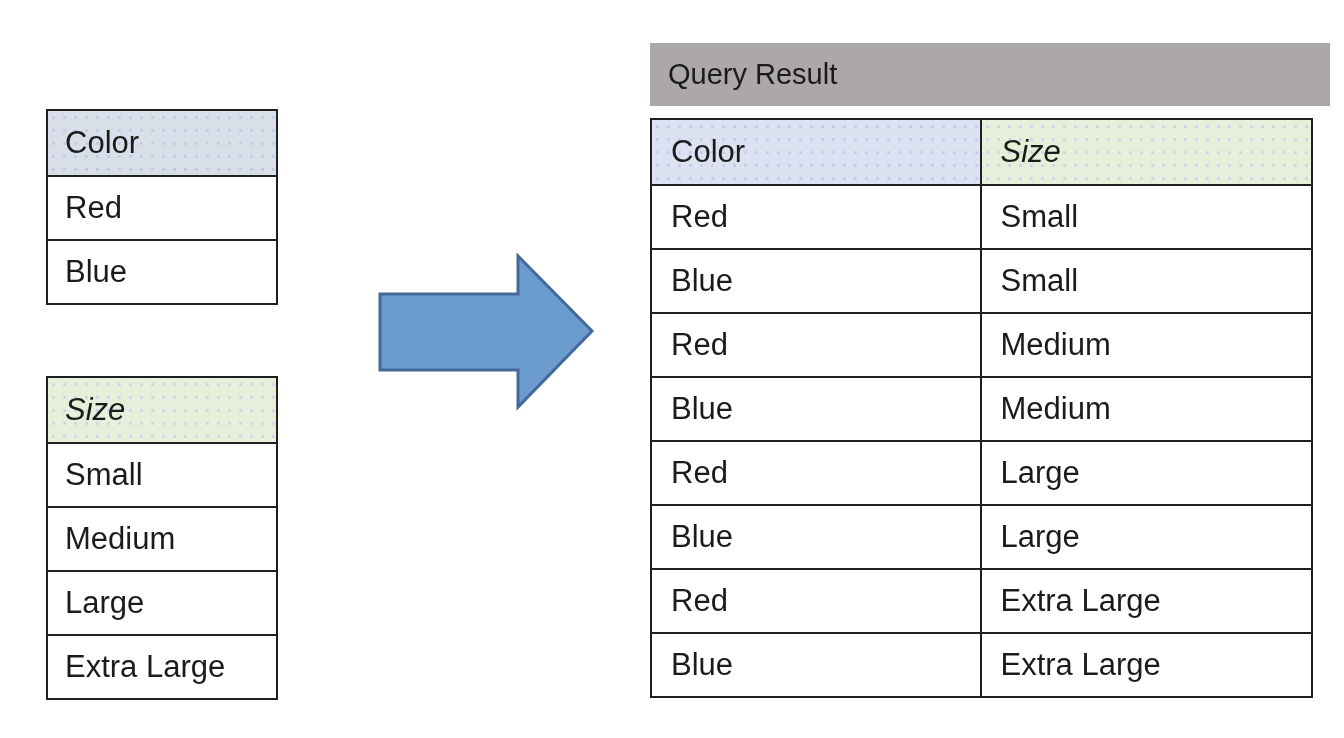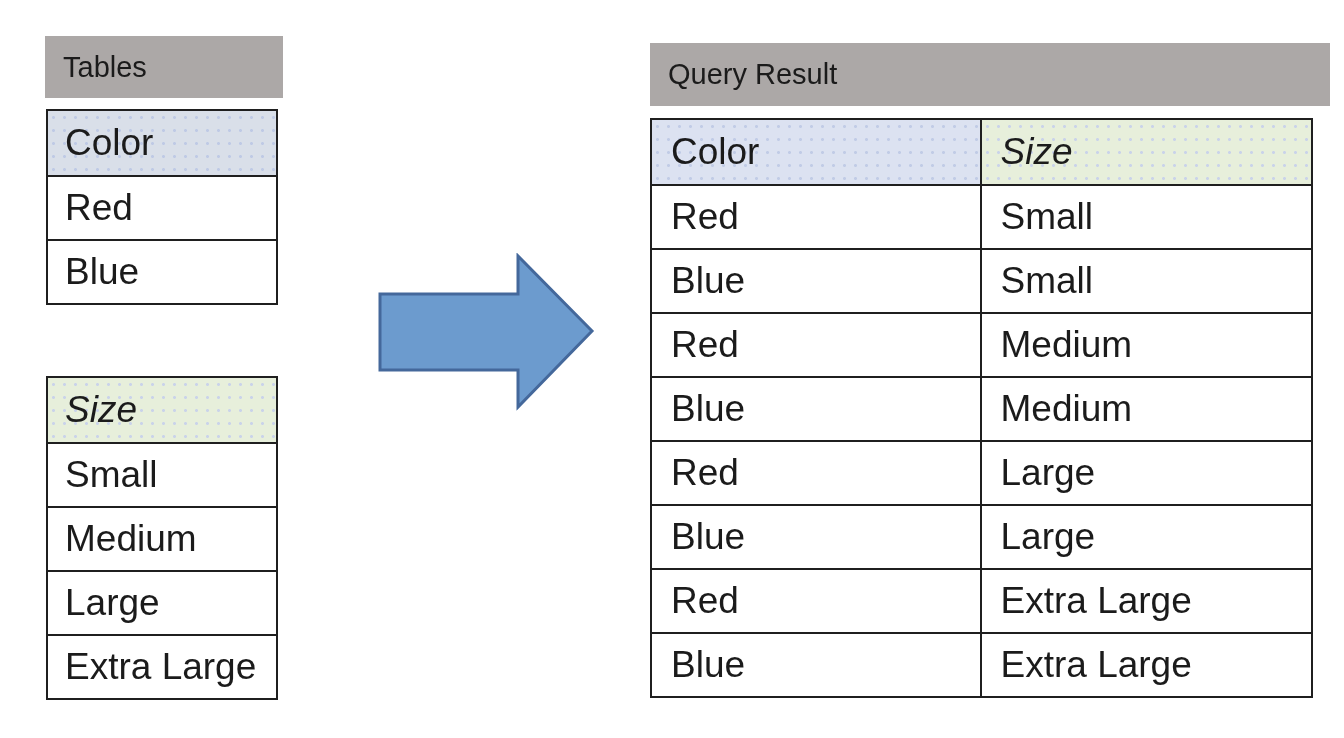--- a/index.html
+++ b/index.html
@@ -36,21 +36,21 @@
     border: 2px solid #1f1f1f;
     box-sizing: border-box;
     background: #ffffff;
   }
   .drow {
     display: flex;
     align-items: center;
     height: 64px;
     box-sizing: border-box;
     border-top: 2px solid #1f1f1f;
-    font-size: 37px;
+    font-size: 31px;
   }
   .drow:first-child { border-top: none; }
   .dcell {
     display: flex;
     align-items: center;
     height: 100%;
     padding-left: 19px;
     box-sizing: border-box;
     flex: 1 1 50%;
   }
@@ -87,21 +87,20 @@
     top: 253px;
     width: 218px;
     height: 158px;
   }
 </style>
 </head>
 <body>
 
 <div id="canvas">
 
-  <div id="tables-label" class="label-bar">Tables</div>
 
   <div id="color-table" class="dtable">
     <div class="drow hdr-blue">Color</div>
     <div class="drow">Red</div>
     <div class="drow">Blue</div>
   </div>
 
   <div id="size-table" class="dtable">
     <div class="drow hdr-green">Size</div>
     <div class="drow">Small</div>

